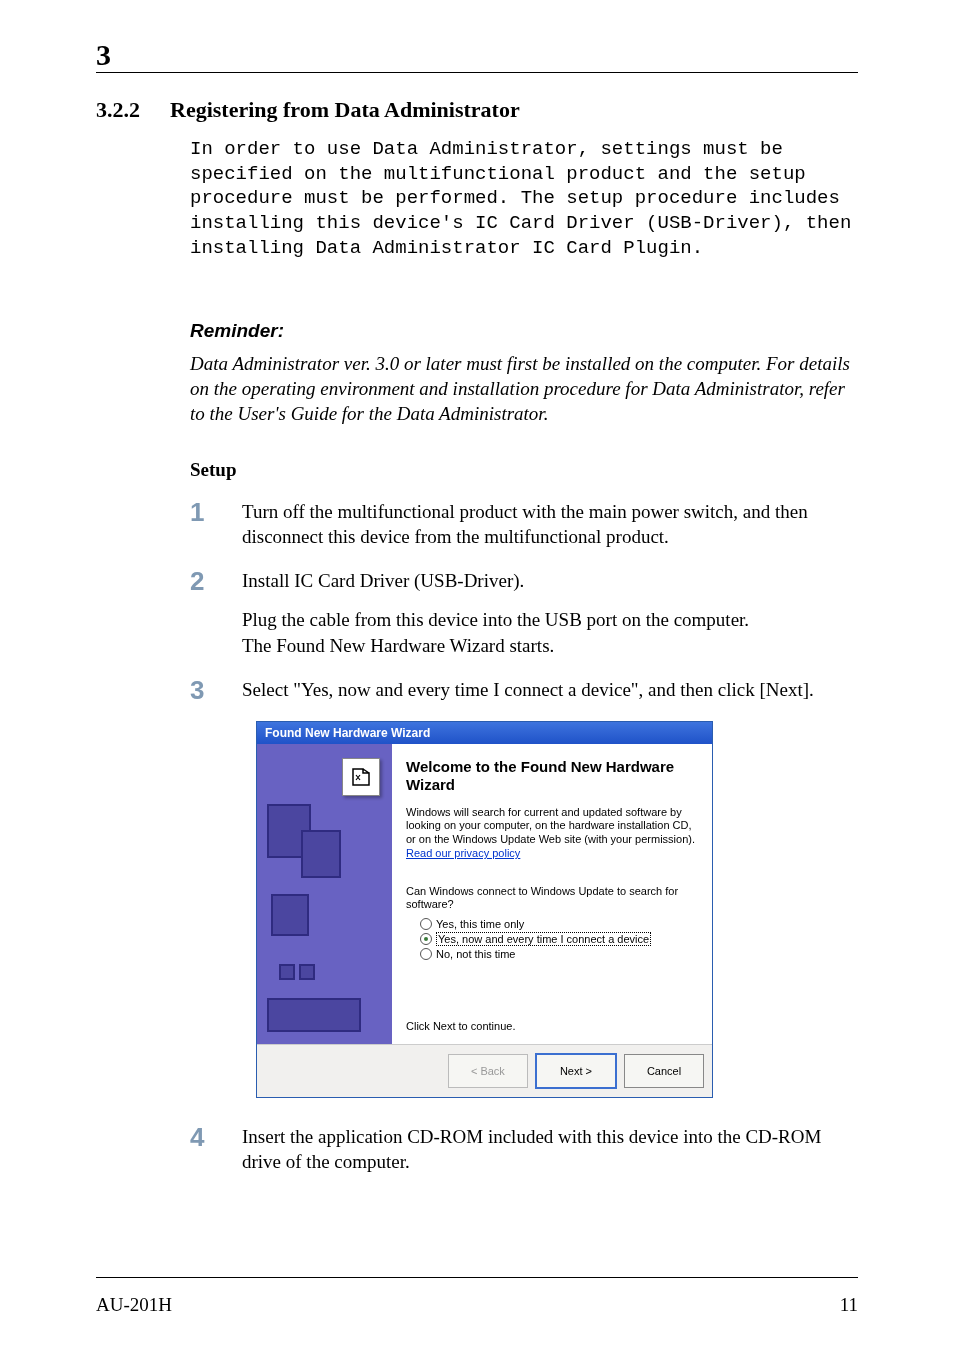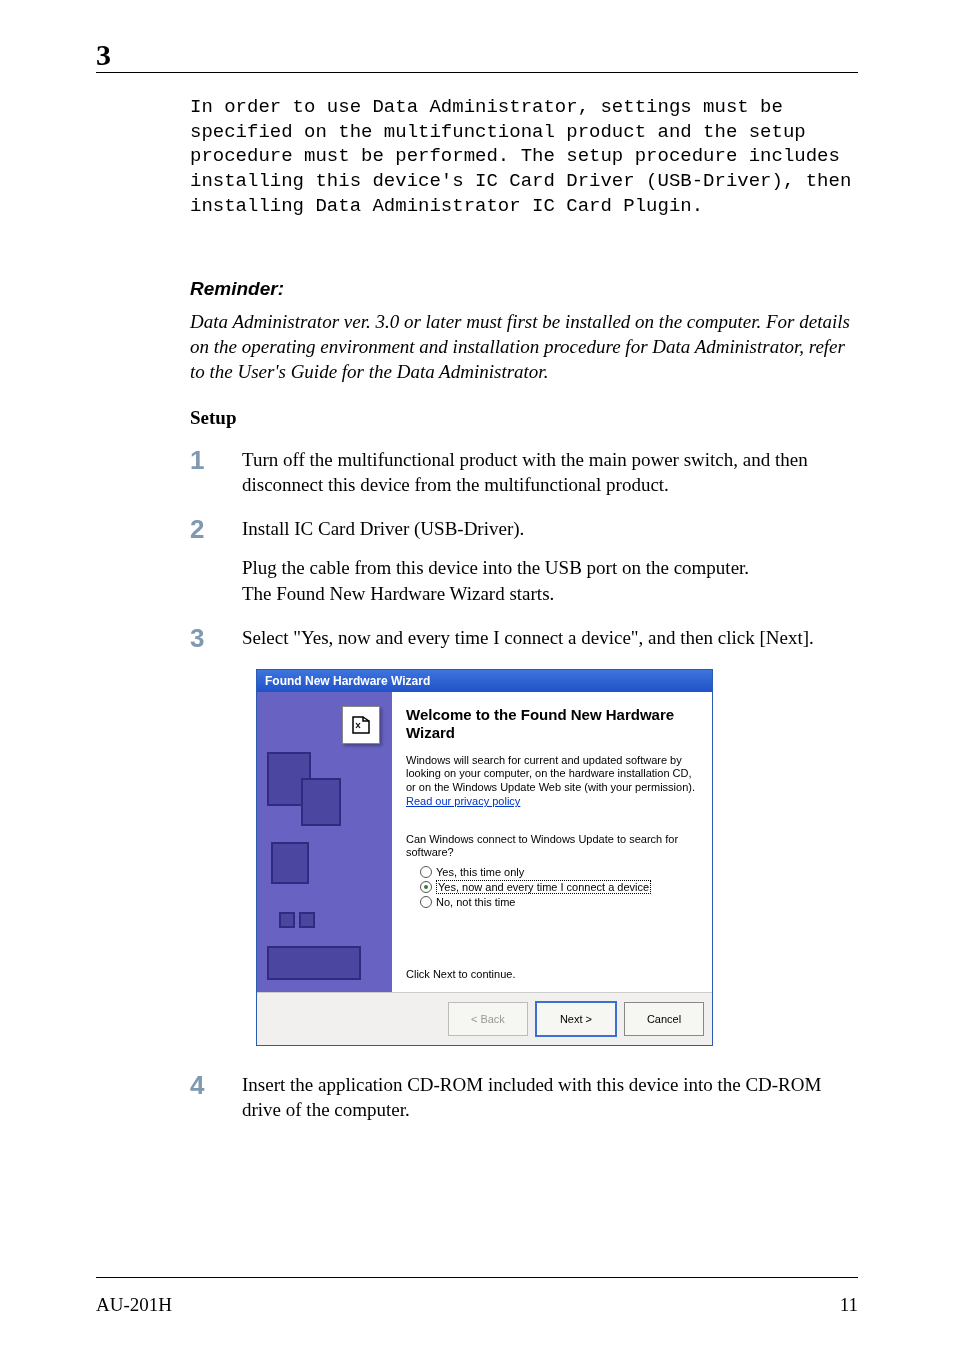--- a/index.html
+++ b/index.html
@@ -67,21 +67,21 @@
     margin-bottom: 10px;
   }
   .reminder-text {
     font-style: italic;
     font-size: 19px;
     line-height: 1.3;
   }
   .setup-label {
     font-weight: bold;
     font-size: 19px;
-    margin-top: 22px;
+    margin-top: 32px;
     margin-bottom: 10px;
   }
   .step-row {
     display: flex;
     gap: 0;
     margin-top: 18px;
   }
   .step-num {
     width: 52px;
     flex: 0 0 52px;
@@ -257,20 +257,24 @@
 </style>
 </head>
 <body>
 
 <div class="page">
 
   <div class="running-header">
     <span class="running-header-right">3</span>
   </div>
 
+  <div class="section-heading-row">
+    <span class="section-number">3.2.2</span>
+    <span class="section-title">Registering from Data Administrator</span>
+  </div>
 
   <div class="body-block">
     <p class="para">In order to use Data Administrator, settings must be specified on the multifunctional product and the setup procedure must be performed. The setup procedure includes installing this device's IC Card Driver (USB-Driver), then installing Data Administrator IC Card Plugin.</p>
 
     <div class="reminder-label">Reminder:</div>
     <div class="reminder-text">Data Administrator ver. 3.0 or later must first be installed on the computer. For details on the operating environment and installation procedure for Data Administrator, refer to the User's Guide for the Data Administrator.</div>
 
     <div class="setup-label">Setup</div>
   </div>
 

